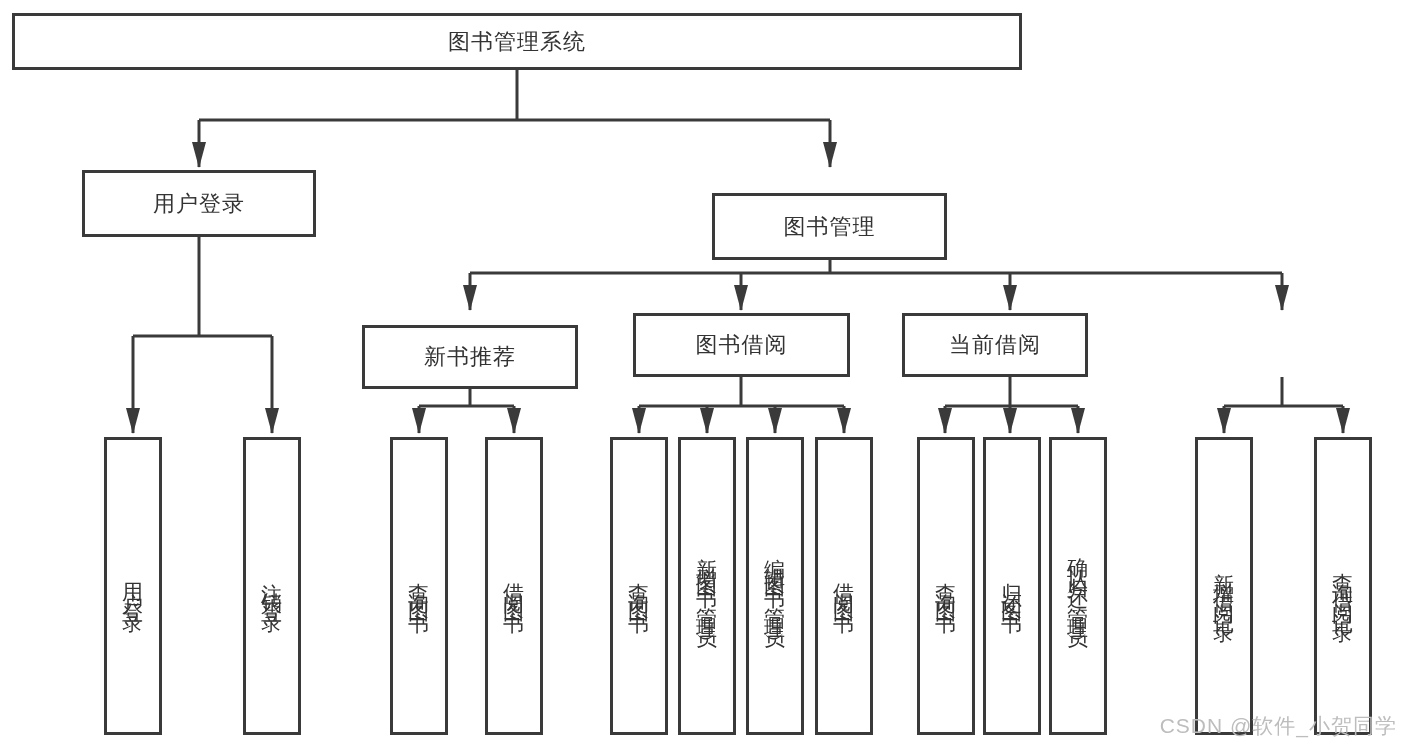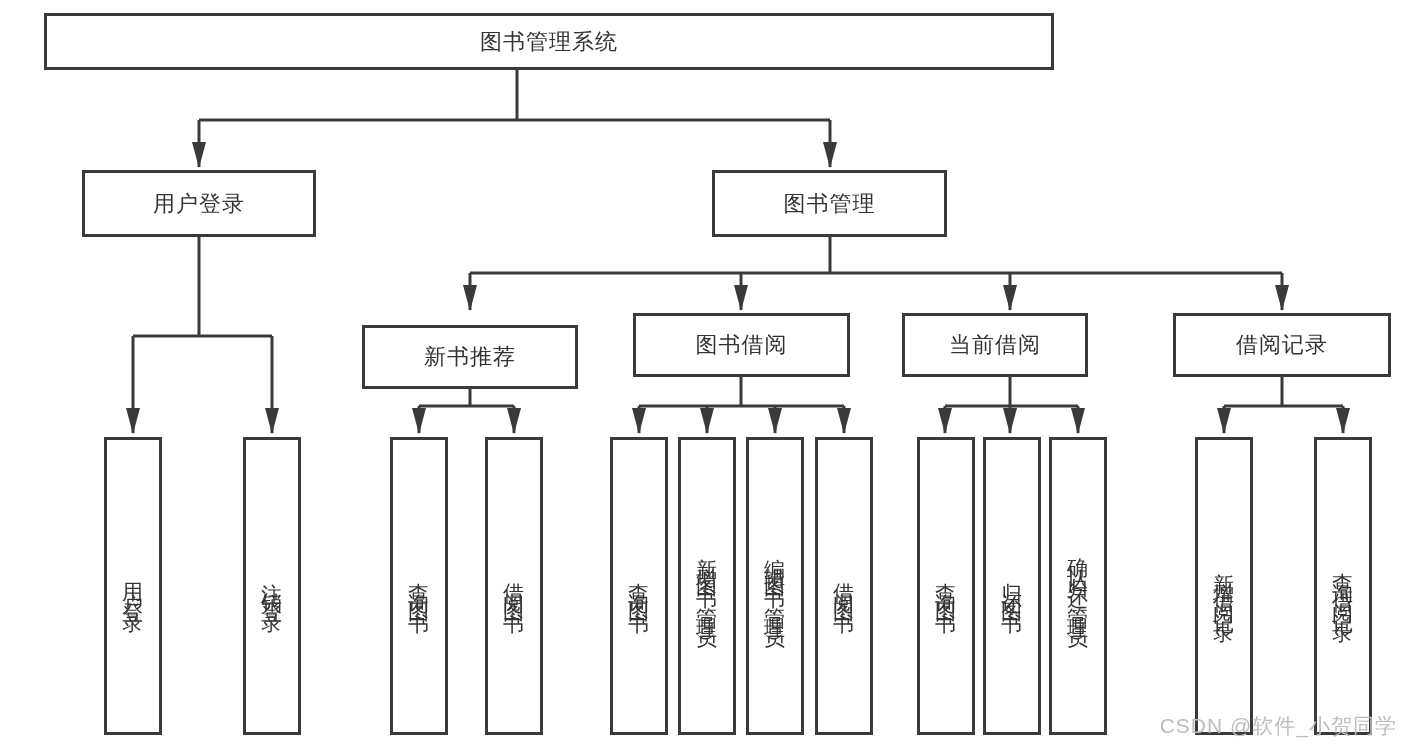--- a/index.html
+++ b/index.html
@@ -28,21 +28,21 @@
     border:3px solid var(--line);
     display:flex;align-items:center;justify-content:center;
     z-index:2;
   }
   .box span{
     font-size:22px;
     letter-spacing:1px;
     color:var(--text);
     white-space:nowrap;
   }
-  .root-box{left:12px;top:13px;width:1010px;height:57px;margin-left:32px;}
+  .root-box{left:12px;top:13px;width:1010px;height:57px;}
   .lvl1{top:170px;height:67px;}
   .lvl2{top:313px;height:64px;}
   .leaf{top:437px;width:58px;height:298px;}
   .leaf .vtext{
     writing-mode:vertical-rl;
     text-orientation:mixed;
     font-size:21px;
     letter-spacing:10px;
     line-height:1;
     white-space:nowrap;
@@ -102,35 +102,32 @@
     </g>
   </svg>
 
   <div class="box root-box">
     <span>图书管理系统</span>
   </div>
 
   <div class="box lvl1" style="left:82px;width:234px;">
     <span>用户登录</span>
   </div>
-  <div class="box lvl1" style="left:712px;width:235px;">
+  <div class="box lvl1" style="left:712px;width:235px;margin-top:23px;">
     <span>图书管理</span>
   </div>
 
   <div class="box lvl2" style="left:362px;width:216px;margin-top:12px;">
     <span>新书推荐</span>
   </div>
   <div class="box lvl2" style="left:633px;width:217px;">
     <span>图书借阅</span>
   </div>
   <div class="box lvl2" style="left:902px;width:186px;">
     <span>当前借阅</span>
-  </div>
-  <div class="box lvl2" style="left:1173px;width:218px;">
-    <span>借阅记录</span>
   </div>
 
   <div class="box leaf" style="left:104px;">
     <span class="vtext">用户登录</span>
   </div>
   <div class="box leaf" style="left:243px;">
     <span class="vtext">注销登录</span>
   </div>
   <div class="box leaf" style="left:390px;">
     <span class="vtext">查询图书</span>

